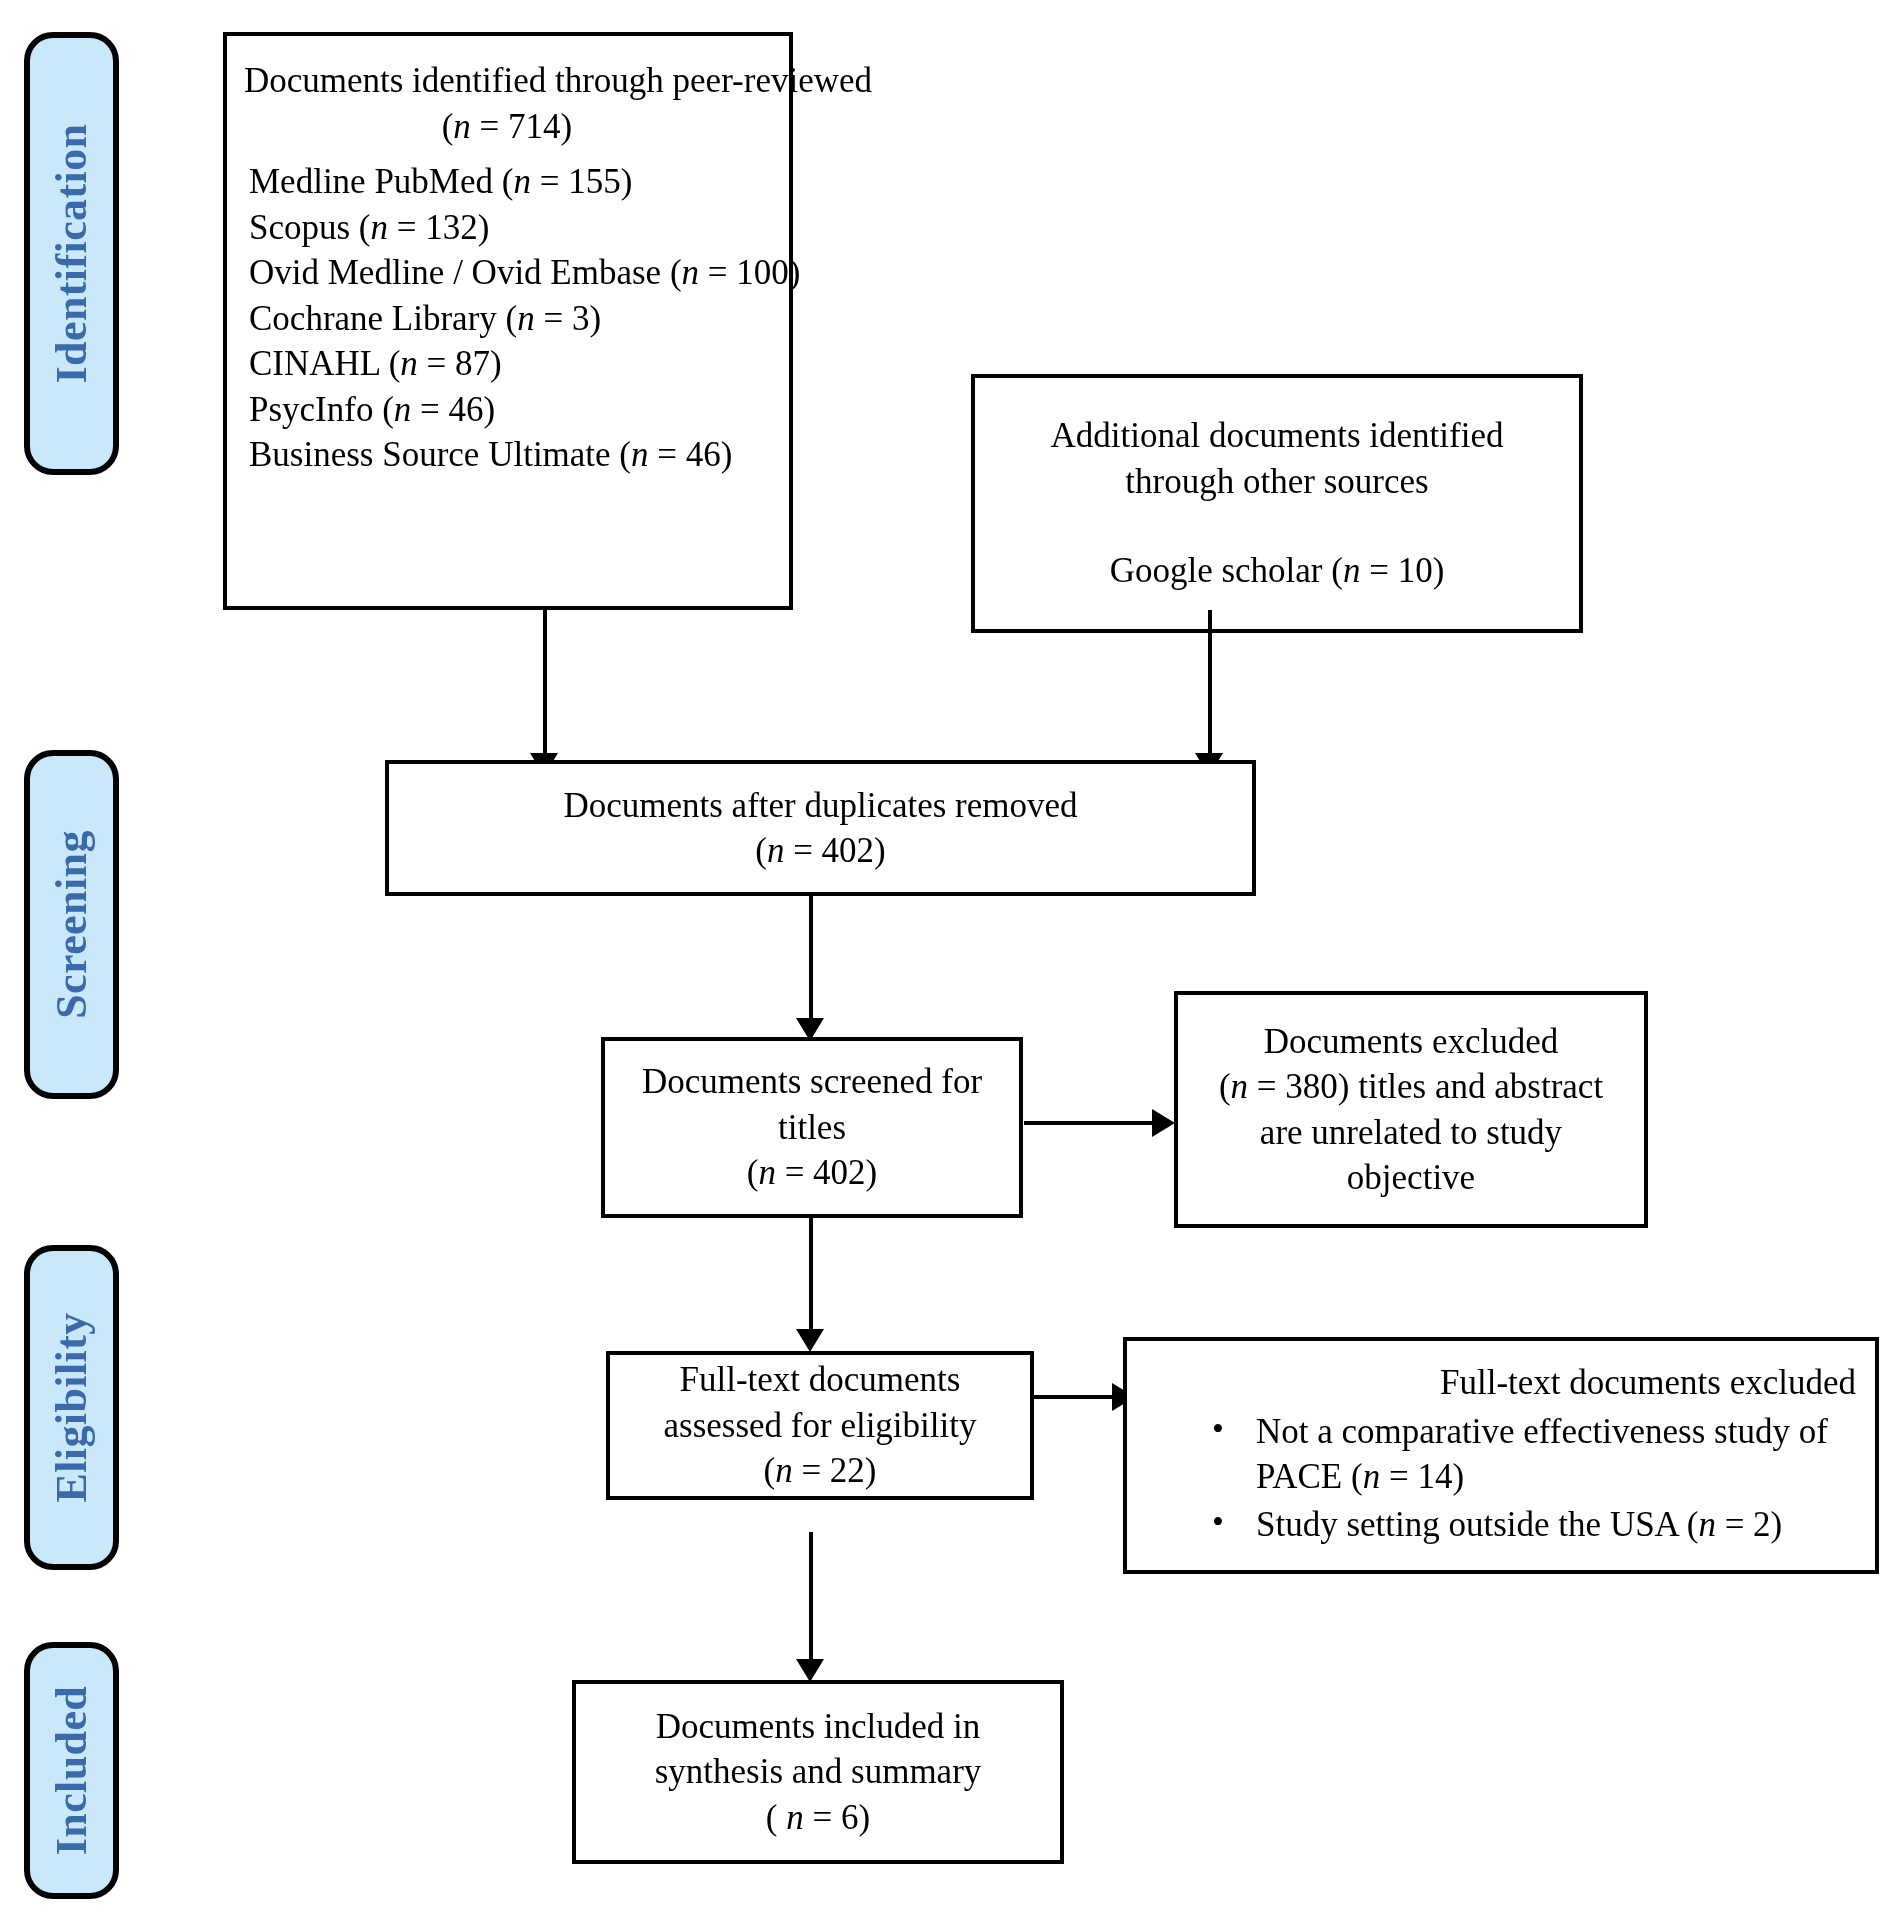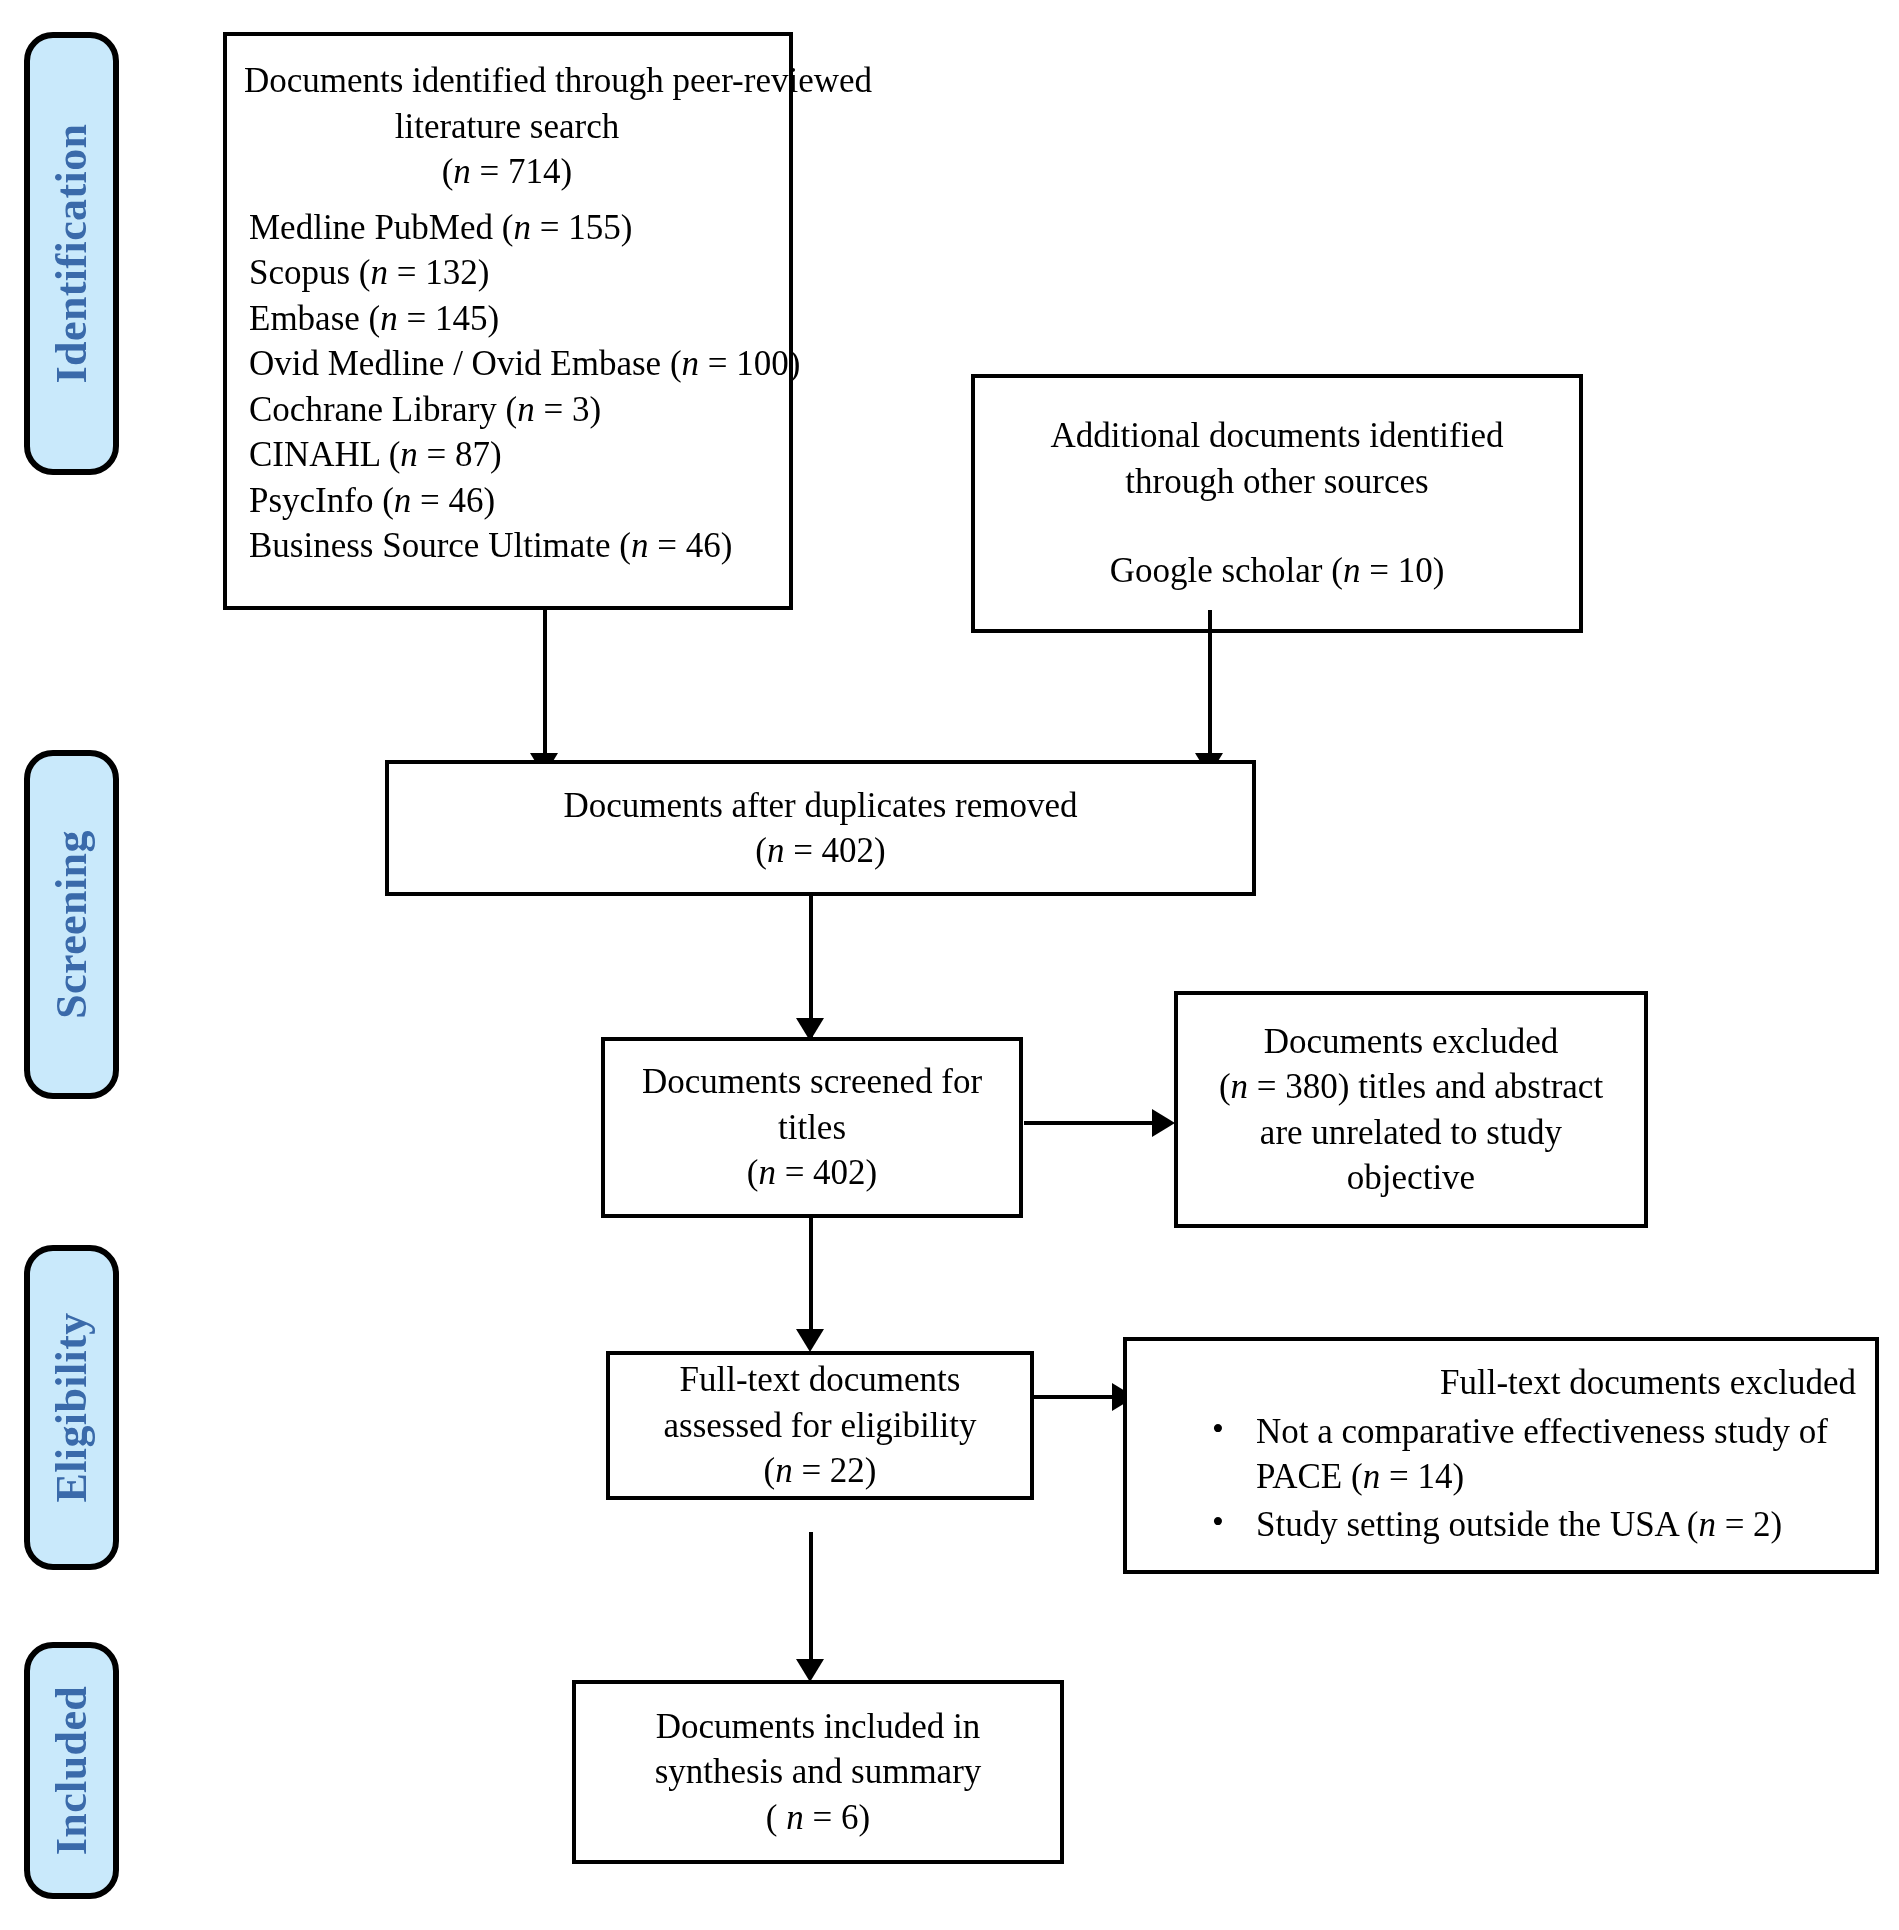--- a/index.html
+++ b/index.html
@@ -131,26 +131,24 @@
   <div class="stage-pill" style="left:24px; top:1245px; width:95px; height:325px;">
     <span class="stage-label">Eligibility</span>
   </div>
 
   <div class="stage-pill" style="left:24px; top:1642px; width:95px; height:257px;">
     <span class="stage-label">Included</span>
   </div>
 
   <div class="flow-box leftalign" style="left:223px; top:32px; width:570px; height:578px;">
     <div class="line" style="text-align:center; margin-left:-5.1px;">Documents identified through peer-reviewed</div>
-    <div class="line" style="text-align:center; margin-left:-5.1px;">literature search</div>
     <div class="line" style="text-align:center; margin-left:-5.1px; margin-bottom:10.2px;">(<span class="italic-n">n</span> = 714)</div>
 
     <div class="line">Medline PubMed (<span class="italic-n">n</span> = 155)</div>
     <div class="line">Scopus (<span class="italic-n">n</span> = 132)</div>
-    <div class="line">Embase (<span class="italic-n">n</span> = 145)</div>
     <div class="line">Ovid Medline / Ovid Embase (<span class="italic-n">n</span> = 100)</div>
     <div class="line">Cochrane Library (<span class="italic-n">n</span> = 3)</div>
     <div class="line">CINAHL (<span class="italic-n">n</span> = 87)</div>
     <div class="line">PsycInfo (<span class="italic-n">n</span> = 46)</div>
     <div class="line">Business Source Ultimate (<span class="italic-n">n</span> = 46)</div>
   </div>
 
   <div class="flow-box center" style="left:971px; top:351px; width:612px; height:259px;margin-top:23px;">
     <div class="line">Additional documents identified</div>
     <div class="line" style="margin-bottom:44px;">through other sources</div>

